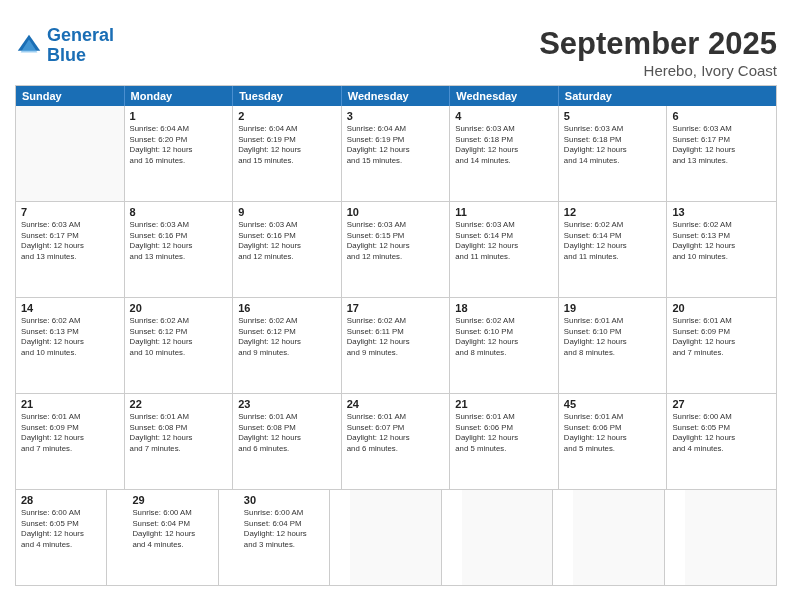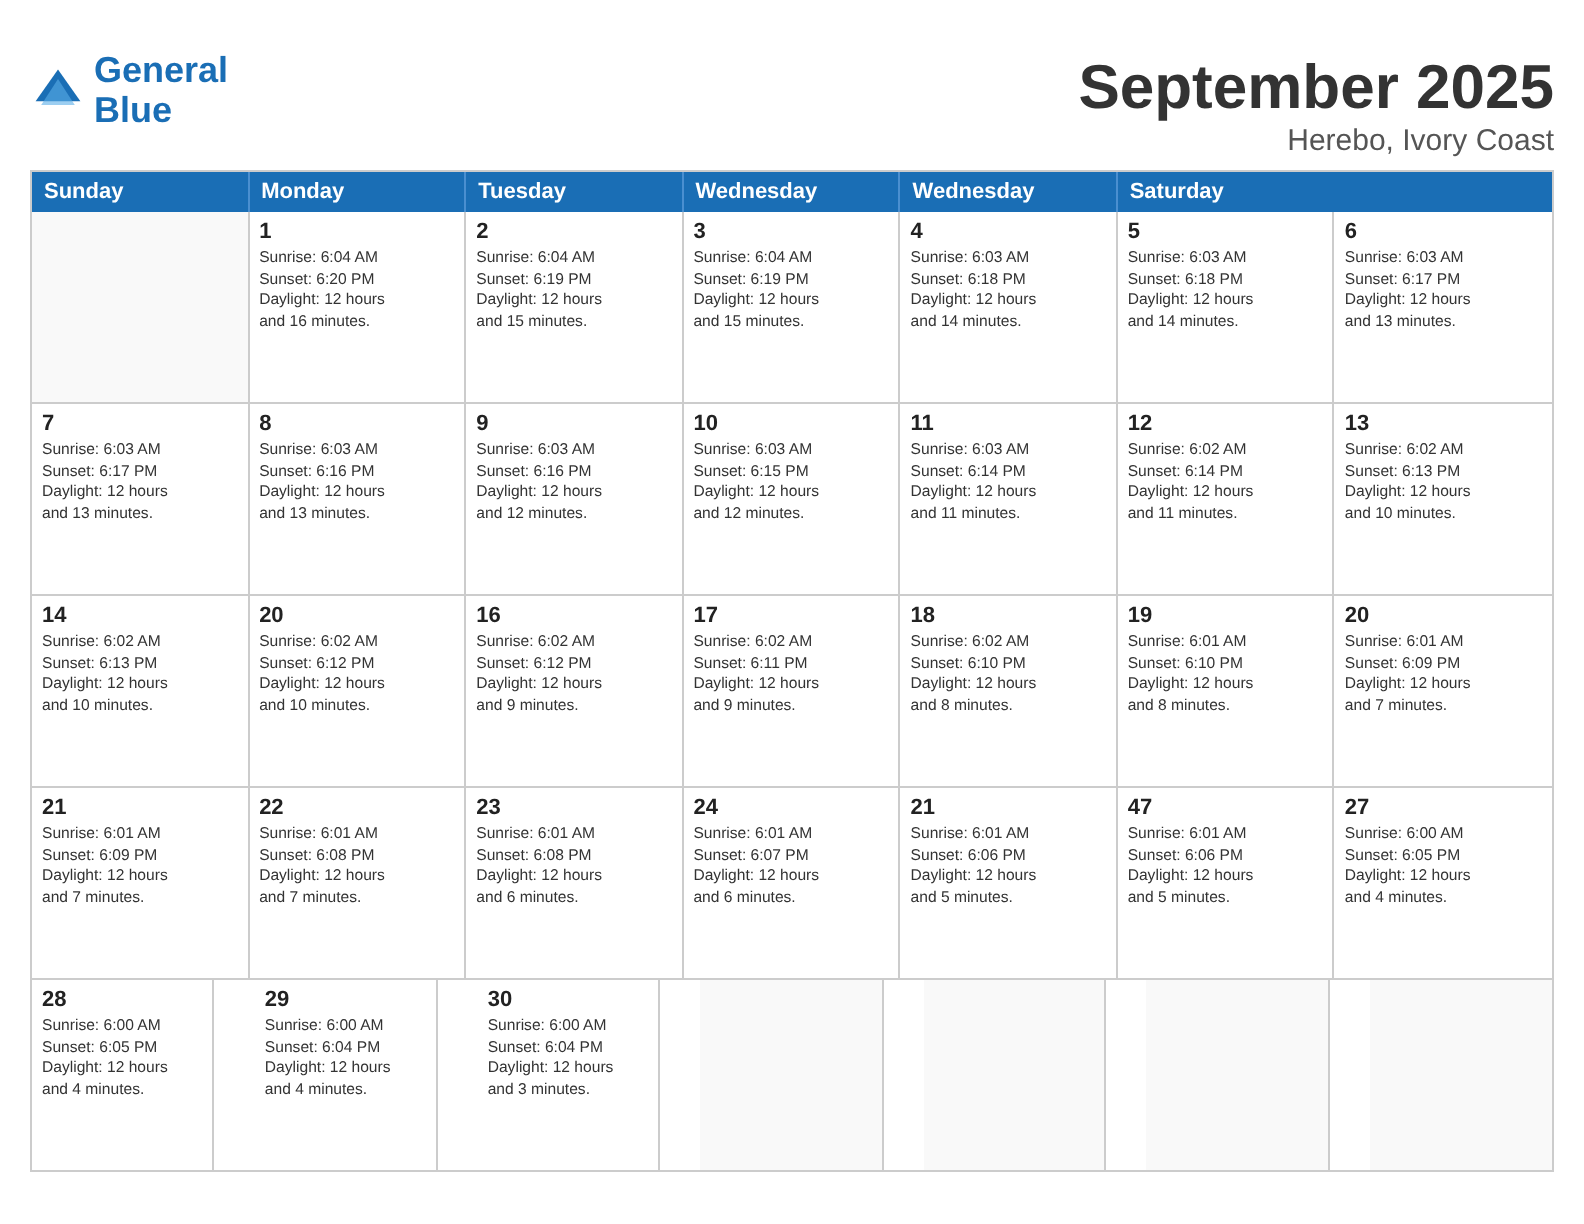--- a/index.html
+++ b/index.html
@@ -316,21 +316,21 @@
 and 6 minutes.</div>
           </div>
           <div class="cal-cell">
             <span class="day-num">21</span>
             <div class="day-info" style="white-space: pre-line;">Sunrise: 6:01 AM
 Sunset: 6:06 PM
 Daylight: 12 hours
 and 5 minutes.</div>
           </div>
           <div class="cal-cell">
-            <span class="day-num">47</span>
+            <span class="day-num">45</span>
             <div class="day-info" style="white-space: pre-line;">Sunrise: 6:01 AM
 Sunset: 6:06 PM
 Daylight: 12 hours
 and 5 minutes.</div>
           </div>
           <div class="cal-cell">
             <span class="day-num">27</span>
             <div class="day-info" style="white-space: pre-line;">Sunrise: 6:00 AM
 Sunset: 6:05 PM
 Daylight: 12 hours

